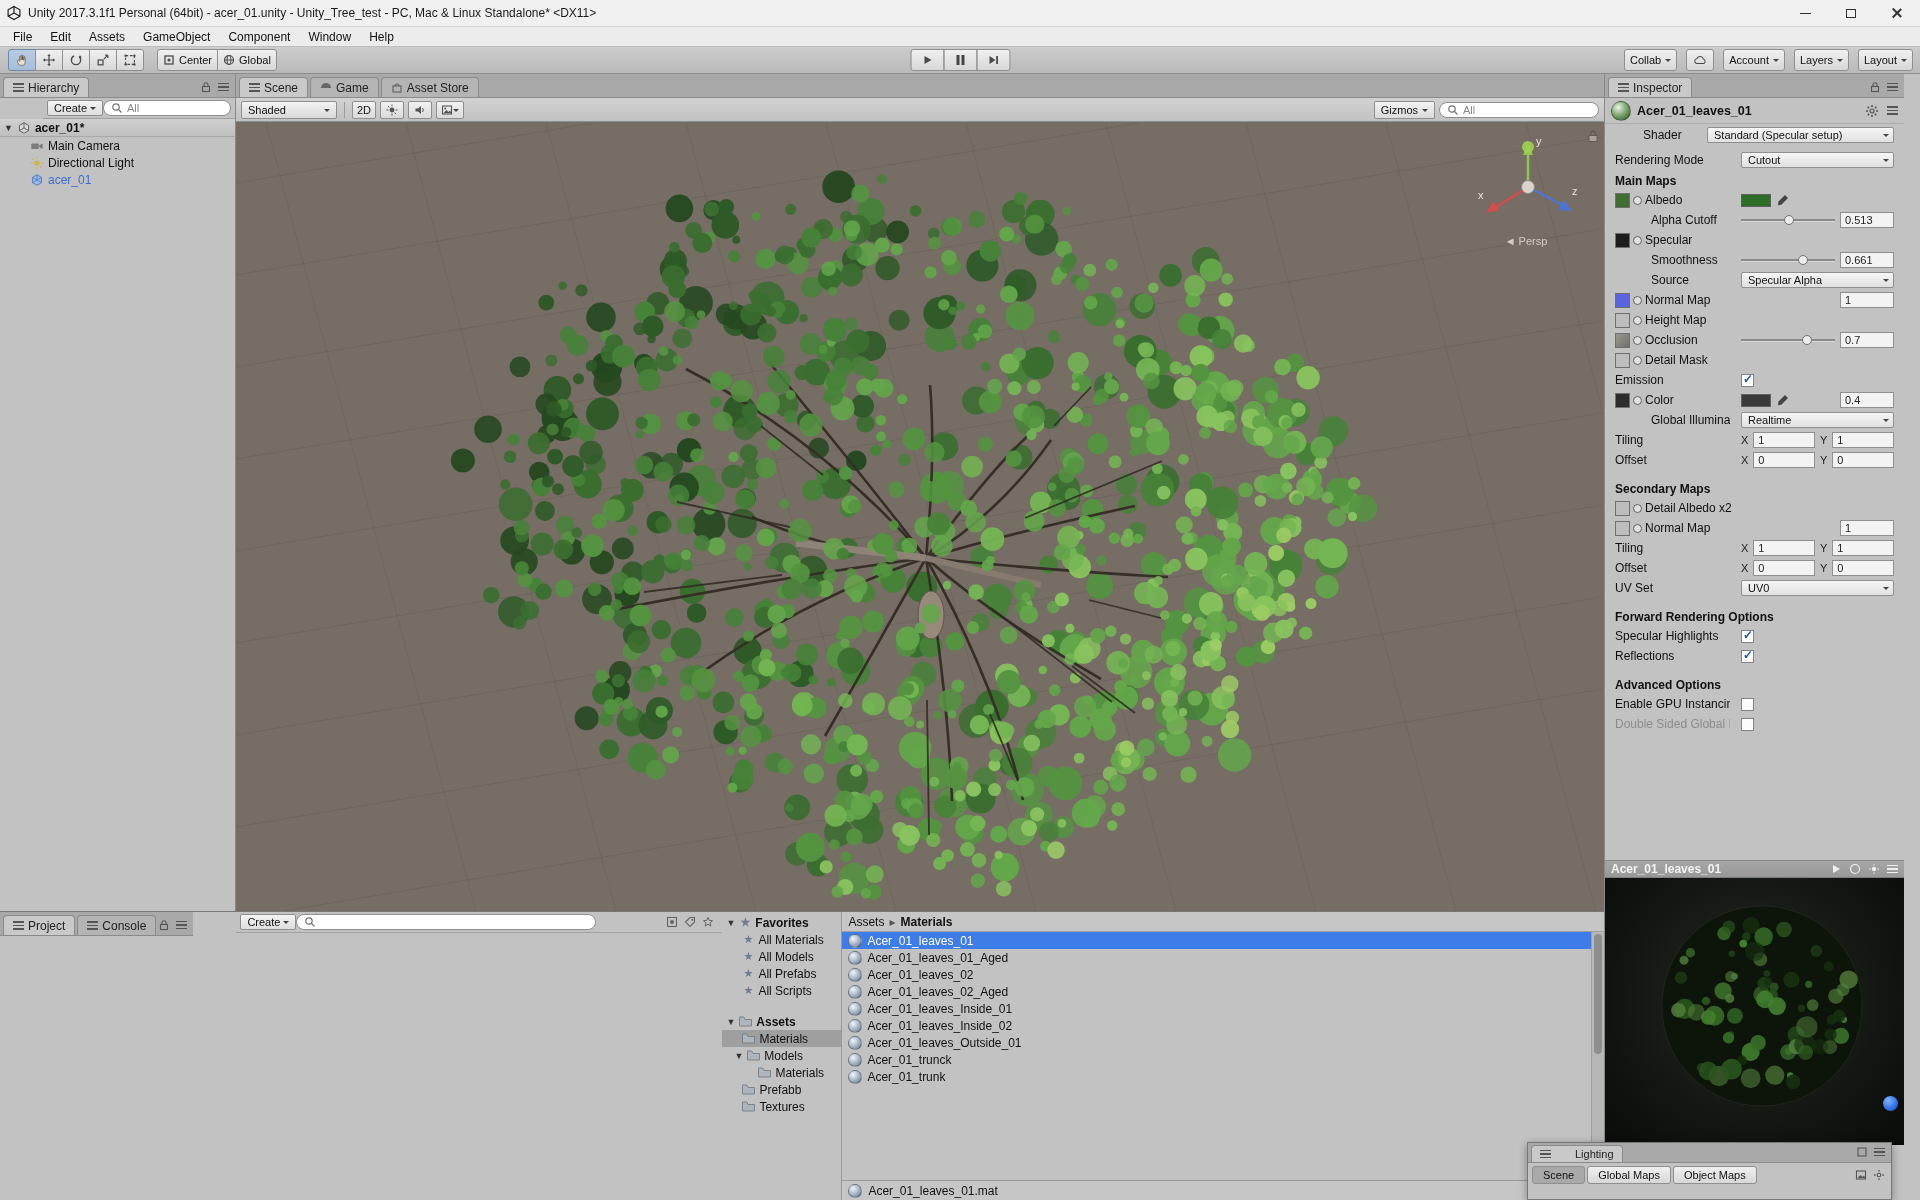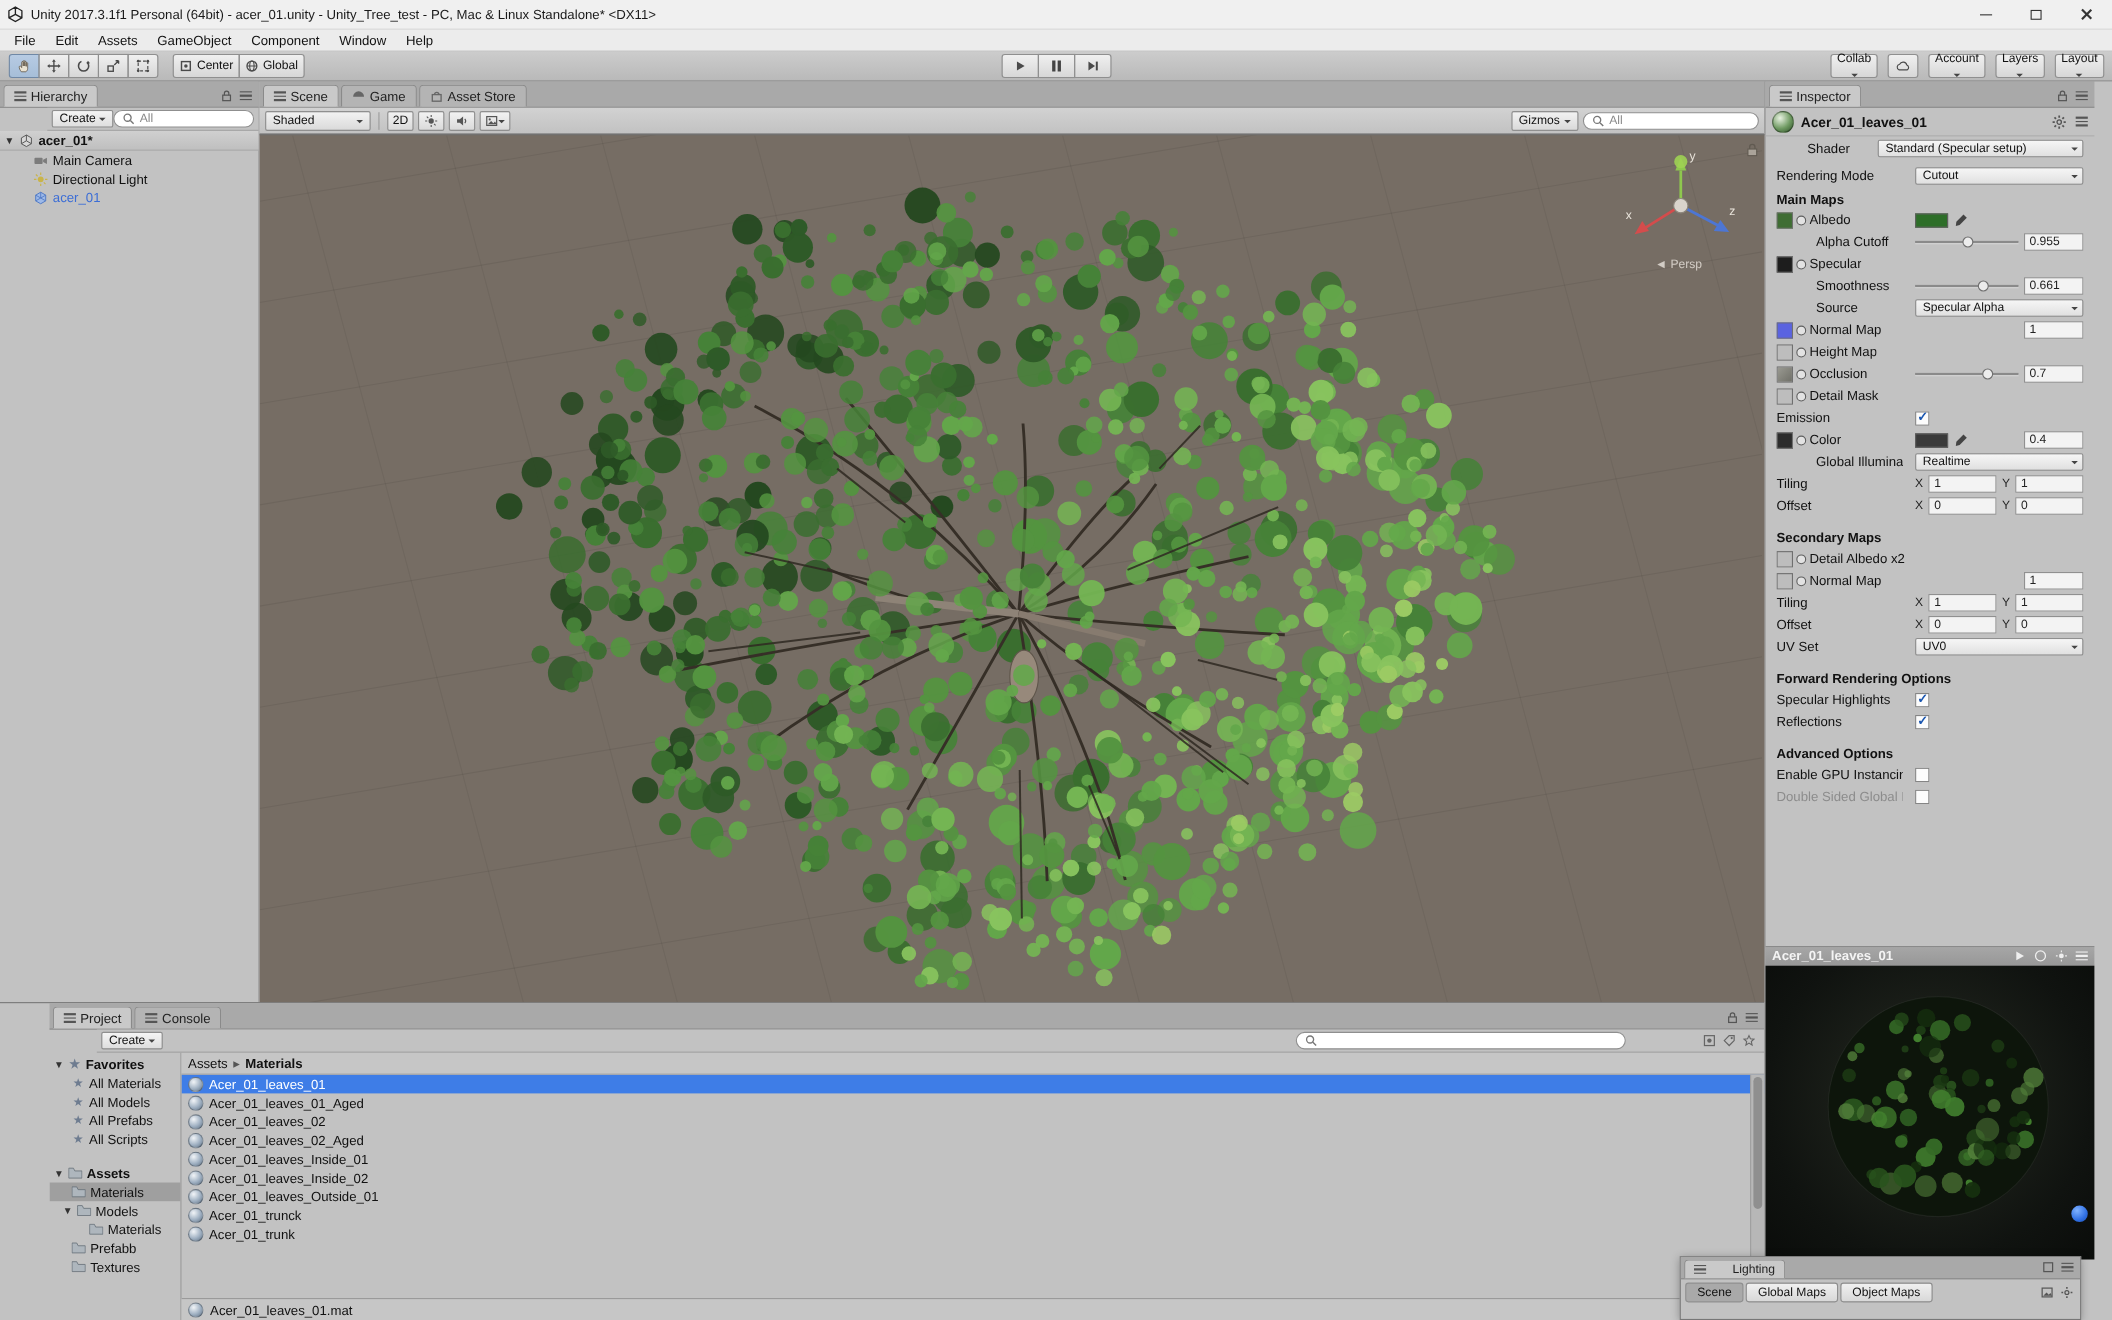--- a/index.html
+++ b/index.html
@@ -34,21 +34,21 @@
   .tool-group, .pivot-group, .right-group { display:flex; align-items:center; }
   .tool-group .tbtn:last-child { border-radius:0 3px 3px 0; }
   .pivot-group { margin-left:14px; }
   .pivot-group .tbtn:first-child { border-radius:3px 0 0 3px; }
   .pivot-group .tbtn:last-child { border-radius:0 3px 3px 0; }
   .play-group { position:absolute; left:50%; transform:translateX(-50%); top:2px; display:flex; }
   .play-group .tbtn { width:34px; }
   .play-group .tbtn:first-child { border-radius:3px 0 0 3px; }
   .play-group .tbtn:last-child { border-radius:0 3px 3px 0; }
   .right-group { margin-left:auto; gap:10px; }
-  .right-group .tbtn { border-radius:3px;flex-direction:column; }
+  .right-group .tbtn { border-radius:3px; }
   .caret { width:0; height:0; border:3.5px solid transparent; border-top-color:#444; margin-top:4px; }
   .pause-bars { display:flex; gap:2px; } .pause-bars i { width:3px; height:10px; background:#444; }
 
   
   .workspace { display:flex; height:1126px; }
   .left-col { width:1604px; display:flex; flex-direction:column; }
   .top-row { height:837px; display:flex; }
 
   .tabstrip { height:24px; background:#a9a9a9; border-bottom:1px solid #8a8a8a;
     display:flex; align-items:flex-end; padding-left:3px; }
@@ -83,21 +83,21 @@
     background:linear-gradient(#f2f2f2,#dadada); border:1px solid #8f8f8f; border-radius:2px; font-size:11px; }
   .ts-btn { height:18px; min-width:24px; display:inline-flex; align-items:center; justify-content:center;
     background:linear-gradient(#f2f2f2,#dadada); border:1px solid #8f8f8f; border-radius:2px; font-size:11px; padding:0 4px;}
   .ts-sep { width:1px; height:16px; background:#9b9b9b; margin:0 3px; }
   .viewport { position:relative; flex:1; background:#766d64; overflow:hidden; border-top:1px solid #6f6f6f; }
   .scene-gizmo { position:absolute; top:8px; right:18px; width:120px; height:130px; text-align:center; }
   .persp-label { color:#e3ddd6; font-size:11px; opacity:.85; margin-top:-6px; }
   .view-lock { position:absolute; top:6px; right:4px; opacity:.8; }
 
   
-  .project-panel { height:289px; border-top:1px solid #777; display:flex; flex-direction:column; background:#c2c2c2;padding-left:45px; }
+  .project-panel { height:289px; border-top:1px solid #777; display:flex; flex-direction:row; background:#c2c2c2; }
   .project-body { flex:1; display:flex; overflow:hidden; }
   .ptree { width:120px; border-right:1px solid #9a9a9a; padding-top:2px; }
   .p-row { height:17px; display:flex; align-items:center; gap:4px; padding-left:4px; font-size:12px; white-space:nowrap; overflow:hidden;}
   .p-row.bold { font-weight:bold; }
   .p-row .ind1 { width:12px; flex-shrink:0; } 
   .p-row.selected { background:#9f9f9f; }
   .plist { flex:1; display:flex; flex-direction:column; }
   .breadcrumb { height:20px; display:flex; align-items:center; gap:5px; padding:0 6px;
     border-bottom:1px solid #a1a1a1; background:#c6c6c6; font-size:12px; }
   .file-rows { flex:1; overflow:hidden; position:relative; }
@@ -1763,21 +1763,21 @@
 
     <div class="irow">
       <div class="lzone ind">
           <span class="lbl">Alpha Cutoff</span>
         </div>
       <div class="czone">
         <div class="slider">
             <div class="track"></div>
             <div class="thumb" style="left:51.3%;"></div>
           </div>
-        <div class="num-field">0.955</div>
+        <div class="num-field">0.513</div>
       </div>
     </div>
 
     <div class="irow">
       <div class="lzone">
         <span class="tex-thumb" style="background:#1d1d1d;"></span>
         <span class="tex-dot"></span>
         <span class="lbl">Specular</span>
       </div>
       <div class="czone"></div>

